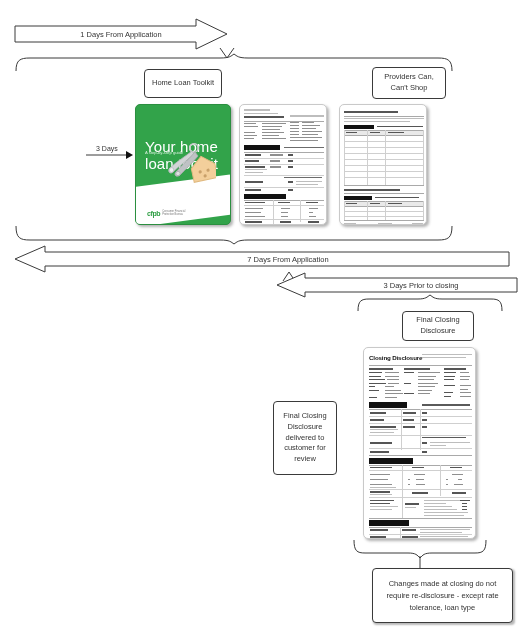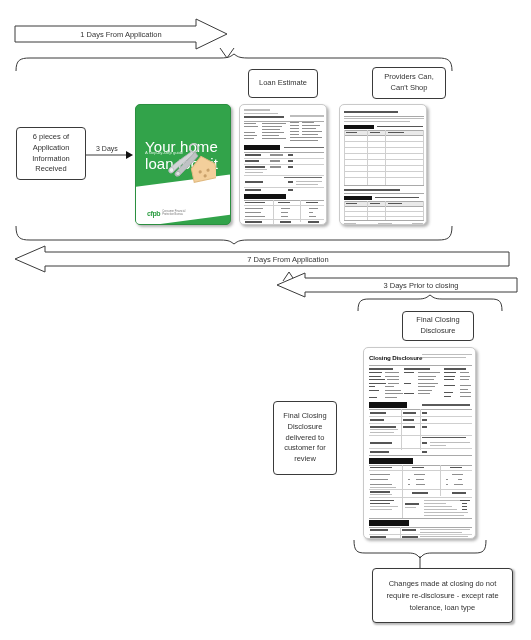--- a/index.html
+++ b/index.html
@@ -93,36 +93,30 @@
       <path d="M2,0 L9,10 L16,0" fill="none" stroke="#3a3a3a" stroke-width="1"></path>
     </svg>
   </div>
 
   <div class="brace" style="left:14px;top:55px;width:440px;height:16px;">
     <svg width="440" height="16" viewBox="0 0 440 16" preserveAspectRatio="none">
       <path d="M2,16 C2,5 6,3 16,3 L206,3 C216,3 217,1 220,-1 C223,1 224,3 234,3 L424,3 C434,3 438,5 438,16" fill="none" stroke="#3a3a3a" stroke-width="1"></path>
     </svg>
   </div>
 
-
-  <div class="box" style="left:248px;top:69px;width:70px;height:29px;">
-    <span>Loan Estimate</span>
-  </div>
+  <div class="box" style="left:144px;top:69px;width:78px;height:29px;">
+    <span>Home Loan Toolkit</span>
+  </div>
+
 
   <div class="box" style="left:346px;top:67px;width:74px;height:32px;white-space:pre-line;margin-left:26px;">
     <span>Providers Can,
 Can't Shop</span>
   </div>
 
-  <div class="box" style="left:16px;top:127px;width:70px;height:53px;white-space:pre-line;">
-    <span>6 pieces of
-Application
-Information
-Received</span>
-  </div>
 
   <div class="conn" style="left:86px;top:146px;width:48px;height:18px;">
     <svg width="48" height="18" viewBox="0 0 48 18">
       <line x1="0" y1="9" x2="40" y2="9" stroke="#3a3a3a" stroke-width="1"></line>
       <path d="M40,5 L47,9 L40,13 Z" fill="#111"></path>
     </svg>
     <div class="lbl" style="left:9px;top:-1px;background:#fff;padding:0 1px;">3 Days</div>
   </div>
 
   <div class="doc toolkit" style="left:135px;top:104px;width:96px;height:121px;">

